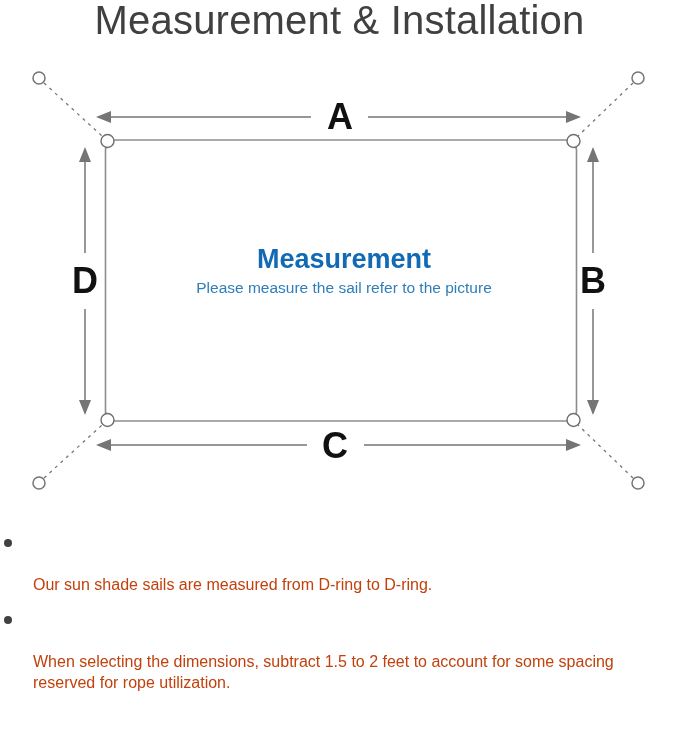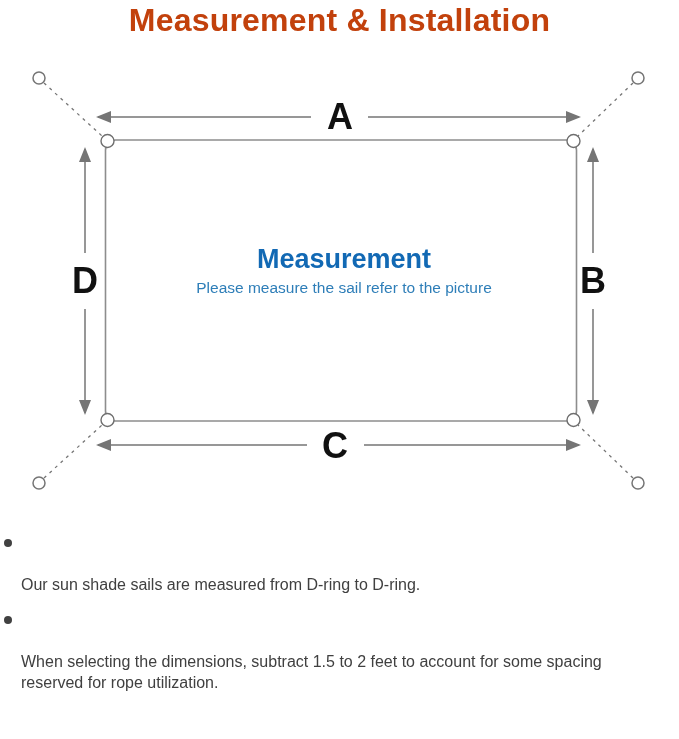--- a/index.html
+++ b/index.html
@@ -8,23 +8,23 @@
     background: #ffffff;
     font-family: "Liberation Sans", sans-serif;
     overflow: hidden;
     position: relative;
   }
   .page-title {
     position: absolute;
     top: 0; left: 0; width: 679px; height: 40px;
     line-height: 40px;
     text-align: center;
-    font-size: 32px;
-    font-weight: 700;
-    color: #c2410c;
+    font-size: 40px;
+    font-weight: 400;
+    color: #404040;
     letter-spacing: 0.2px;
   }
   .diagram-svg {
     position: absolute;
     top: 60px; left: 0;
     width: 679px; height: 460px;
   }
   .sail-outline { fill: #ffffff; stroke: #8d8d8d; stroke-width: 1.6; }
   .dim-line { stroke: #757575; stroke-width: 1.5; fill: none; }
   .dash-line { stroke: #757575; stroke-width: 1.3; fill: none; stroke-dasharray: 3 4.5; }
@@ -46,24 +46,24 @@
     text-anchor: middle;
   }
   .notes {
     position: absolute;
     top: 532px; left: 0;
     width: 670px;
     list-style: none;
   }
   .note {
     position: relative;
-    padding-left: 21px;
+    padding-left: 33px;
     font-size: 16px;
     line-height: 21px;
-    color: #404040;
+    color: #c2410c;
     white-space: pre-line;
   }
   .note + .note { margin-top: 14px; }
   .bullet-dot {
     position: absolute;
     left: 4px; top: 6.5px;
     width: 8px; height: 8px;
     border-radius: 50%;
     background: #414141;
   }

